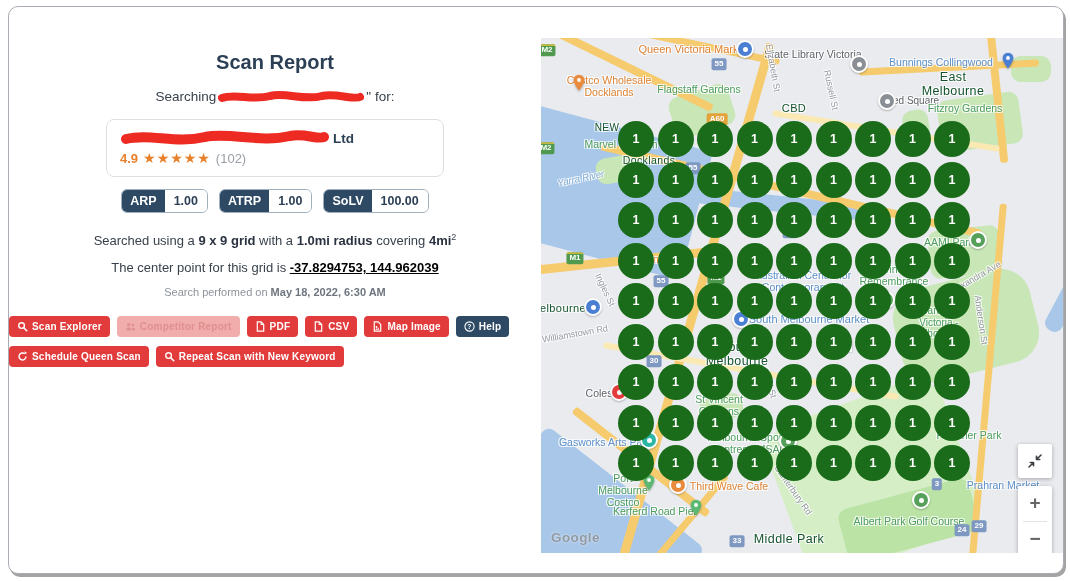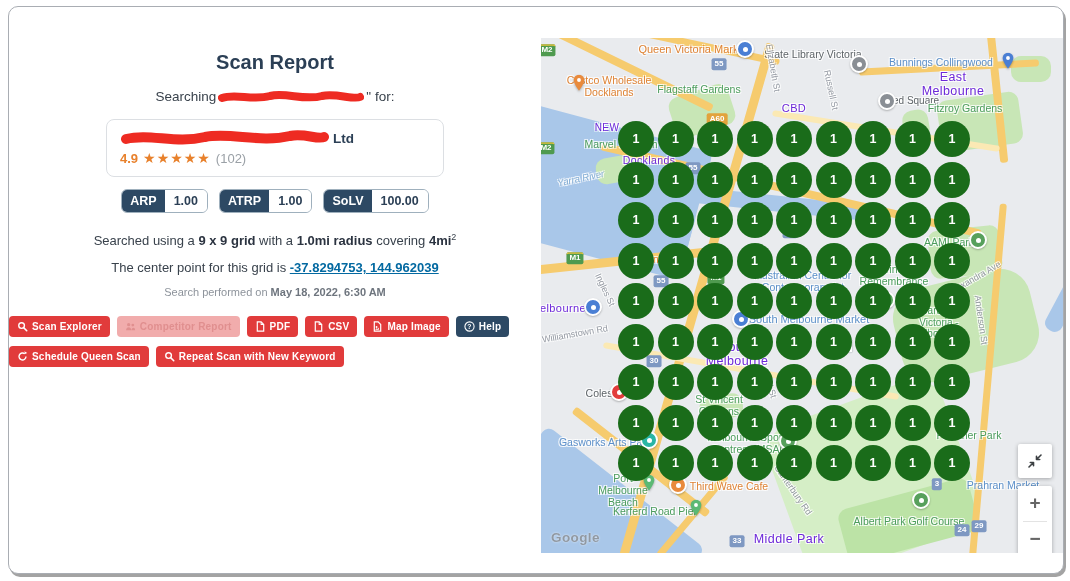--- a/index.html
+++ b/index.html
@@ -16,21 +16,21 @@
   .stars{color:#e8812c;font-size:14px;letter-spacing:1px;}
   .rcount{color:#9aa0a6;}
   .metrics-row{margin-top:12px;display:flex;justify-content:center;gap:11px;}
   .metric{display:inline-flex;border:1px solid #9fb0bd;border-radius:6px;overflow:hidden;background:#fff;}
   .metric .lab{background:#2d4964;color:#fff;font-weight:bold;font-size:12.5px;padding:4px 8px;}
   .metric .val{color:#2b3f55;font-weight:bold;font-size:12.5px;padding:4px 9px;background:#fff;}
   .sentence{margin-top:19px;font-size:13px;color:#39424c;}
   .sentence b,.center-line b{color:#2b3340;}
   .sentence sup{font-size:9px;}
   .center-line{margin-top:12px;font-size:13px;color:#39424c;}
-  .coord-link{color:#0369a1;font-weight:bold;text-decoration:underline;cursor:pointer;}
+  .coord-link{color:#000000;font-weight:bold;text-decoration:underline;cursor:pointer;}
   .performed{margin-top:11px;font-size:11px;color:#8d939b;}
   .performed b{color:#6e757e;}
   .btn-row{margin-top:18px;display:flex;justify-content:flex-start;gap:7px;}
   .btn-row.second{margin-top:9px;}
   .btn{display:inline-flex;align-items:center;gap:4px;background:#e13b3b;color:#fff;font-weight:bold;font-size:10px;padding:5px 8px;border-radius:4px;border:none;cursor:pointer;letter-spacing:.2px;font-family:"Liberation Sans",sans-serif;}
   .btn.navy{background:#2d4964;}
   .btn.disabled{background:#f1acac;color:#e08f8f;}
   .bicon{display:inline-flex;width:11px;height:11px;}
   .bicon svg{width:11px;height:11px;}
   .scribble{flex:0 0 auto;}
@@ -41,21 +41,21 @@
   .park{background:#c8e6b6;border-radius:10px;}
   .park.lt{background:#d5eec6;}
   .water{background:#a9c7e9;border-radius:8px;}
   .road{background:#f6cb6e;border-radius:3px;}
   .road.minor{background:#fbe9b4;}
   .mlab{position:absolute;z-index:2;text-align:center;line-height:1.15;white-space:nowrap;
         text-shadow:-1px -1px 0 rgba(255,255,255,.85),1px -1px 0 rgba(255,255,255,.85),-1px 1px 0 rgba(255,255,255,.85),1px 1px 0 rgba(255,255,255,.85);}
   .c-green{color:#4b9c5c;}
   .c-blue{color:#5b8fc9;}
   .c-orange{color:#df8233;}
-  .c-area{color:#6d28d9;letter-spacing:.4px;}
+  .c-area{color:#14532d;letter-spacing:.4px;}
   .c-dark{color:#5f6569;}
   .c-road{color:#959aa3;}
   .c-water{color:#85aed4;}
   .mcirc{position:absolute;z-index:2;width:14px;height:14px;border-radius:50%;border:2px solid #fff;box-shadow:0 1px 2px rgba(0,0,0,.25);transform:translate(-50%,-50%);display:flex;align-items:center;justify-content:center;}
   .mcirc i{width:5px;height:5px;border-radius:50%;background:#fff;}
   .mpin{position:absolute;z-index:2;width:13px;height:17px;transform:translate(-50%,-90%);}
   .mpin svg{width:13px;height:17px;filter:drop-shadow(0 1px 1px rgba(0,0,0,.3));}
   .rbadge{position:absolute;z-index:2;transform:translate(-50%,-50%);font-size:8px;font-weight:bold;color:#fff;padding:1px 3px;border-radius:2px;line-height:1.2;white-space:nowrap;}
   .b-m{background:#4f9a4f;box-shadow:inset 0 1.5px 0 #e8c23c;}
   .b-a{background:#e2a33d;}
@@ -342,21 +342,21 @@
       <div class="mlab c-green" style="left: 208px; top: 405px; font-size: 10.5px; transform: translate(-50%, -50%) rotate(0deg);">
         <div>Melbourne Sports</div>
         <div>Centres - MSAC</div>
       </div>
       <div class="mlab c-green" style="left: 428px; top: 397px; font-size: 10.5px; transform: translate(-50%, -50%) rotate(0deg);">
         <div>Fawkner Park</div>
       </div>
       <div class="mlab c-green" style="left: 82px; top: 452px; font-size: 10.5px; transform: translate(-50%, -50%) rotate(0deg);">
         <div>Port</div>
         <div>Melbourne</div>
-        <div>Beach</div>
+        <div>Costco</div>
       </div>
       <div class="mlab c-orange" style="left: 188px; top: 448px; font-size: 10.5px; transform: translate(-50%, -50%) rotate(0deg);">
         <div>Third Wave Cafe</div>
       </div>
       <div class="mlab c-green" style="left: 114px; top: 473px; font-size: 10.5px; transform: translate(-50%, -50%) rotate(0deg);">
         <div>Kerferd Road Pier</div>
       </div>
       <div class="mlab c-area" style="left: 248px; top: 501px; font-size: 12.5px; transform: translate(-50%, -50%) rotate(0deg);">
         <div>Middle Park</div>
       </div>

